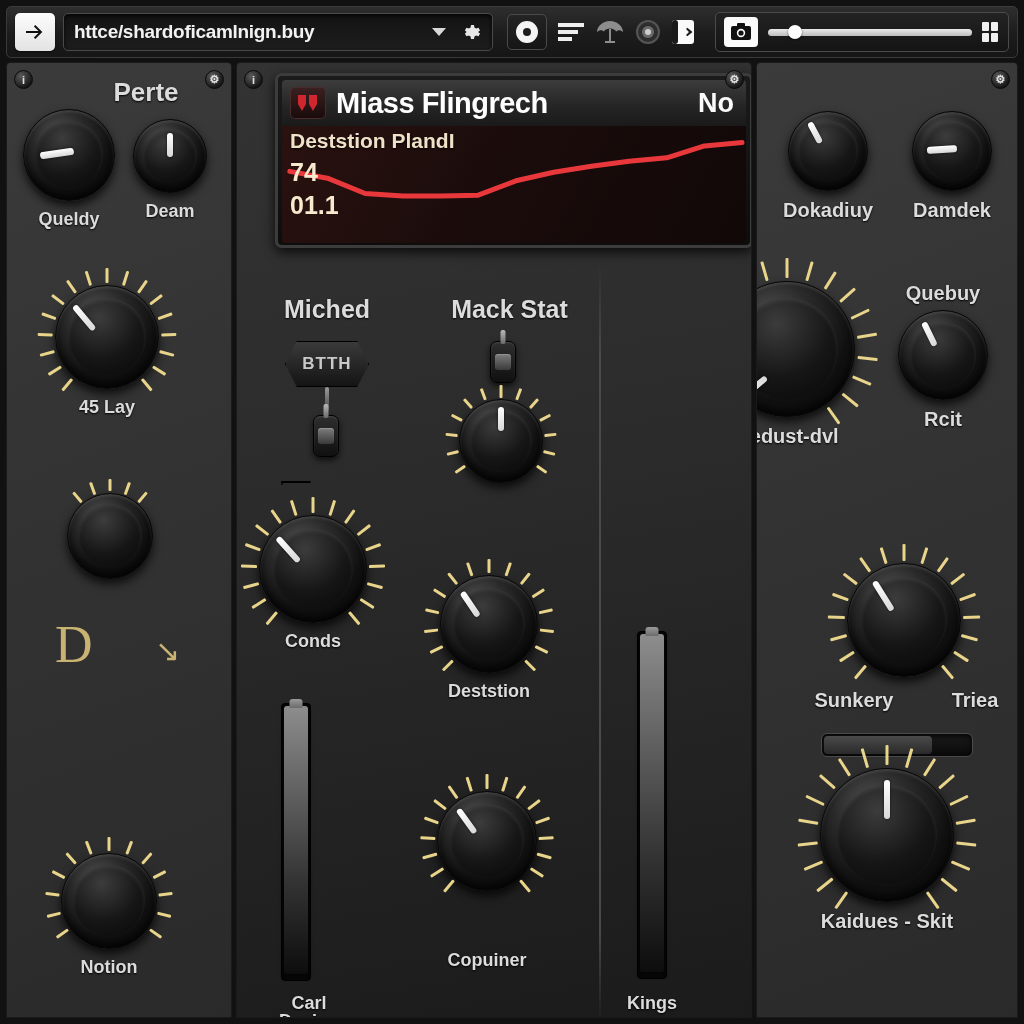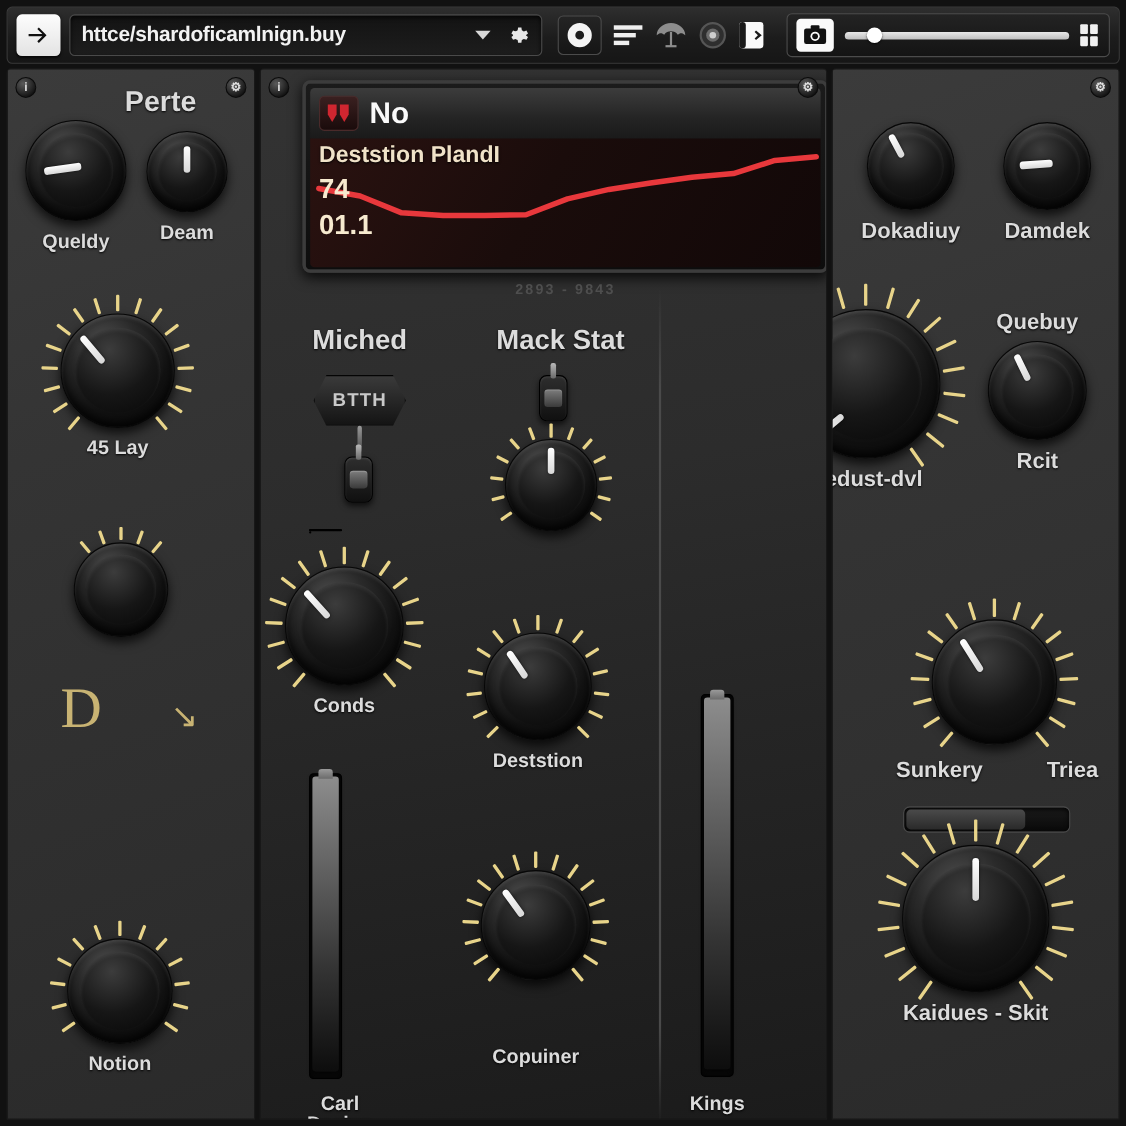--- a/index.html
+++ b/index.html
@@ -543,32 +543,32 @@
       <div class="corner-badge cb-tr">⚙</div>
 
       <div class="display">
         <div class="disp-head">
           <span class="disp-logo">
             <svg width="24" height="20" viewBox="0 0 24 20">
               <path d="M2 2h8v9l-4 7-4-7z" fill="#d02630"></path>
               <path d="M13 2h8v9l-4 7-4-7z" fill="#d02630"></path>
             </svg>
           </span>
+          <span class="disp-title">Miass Flingrech</span>
           <span class="disp-right">No</span>
         </div>
         <div class="disp-plot">
           <svg viewBox="0 0 480 117" preserveAspectRatio="none">
             <polyline id="plot-line" fill="none" stroke="#e8383c" stroke-width="5" stroke-linejoin="round" stroke-linecap="round" points="8.0,45.4 47.0,52.2 86.0,67.5 125.0,70.0 164.0,70.0 203.0,69.2 242.0,54.8 281.0,46.2 320.0,40.3 359.0,35.2 398.0,31.8 437.0,19.9 476.0,16.5"></polyline>
           </svg>
           <span class="plot-sub">Deststion PlandI</span>
           <span class="plot-v1">74</span>
           <span class="plot-v2">01.1</span>
         </div>
       </div>
-      <div class="disp-caption">2893 - 9843</div>
 
       <div style="position:absolute;left:180px;top:232px;width:185px;text-align:center;">
         <span style="color:#dcdcdc;font-size:25px;font-weight:bold;text-shadow:0 1px 2px #000;">Mack Stat</span>
       </div>
       <div style="position:absolute;left:10px;top:232px;width:160px;text-align:center;">
         <span style="color:#dcdcdc;font-size:25px;font-weight:bold;text-shadow:0 1px 2px #000;">Miched</span>
       </div>
 
       <div class="hexbtn" style="left:48px;top:278px;">BTTH</div>
       <div class="wire" style="left:88px;top:324px;height:24px;"></div>

